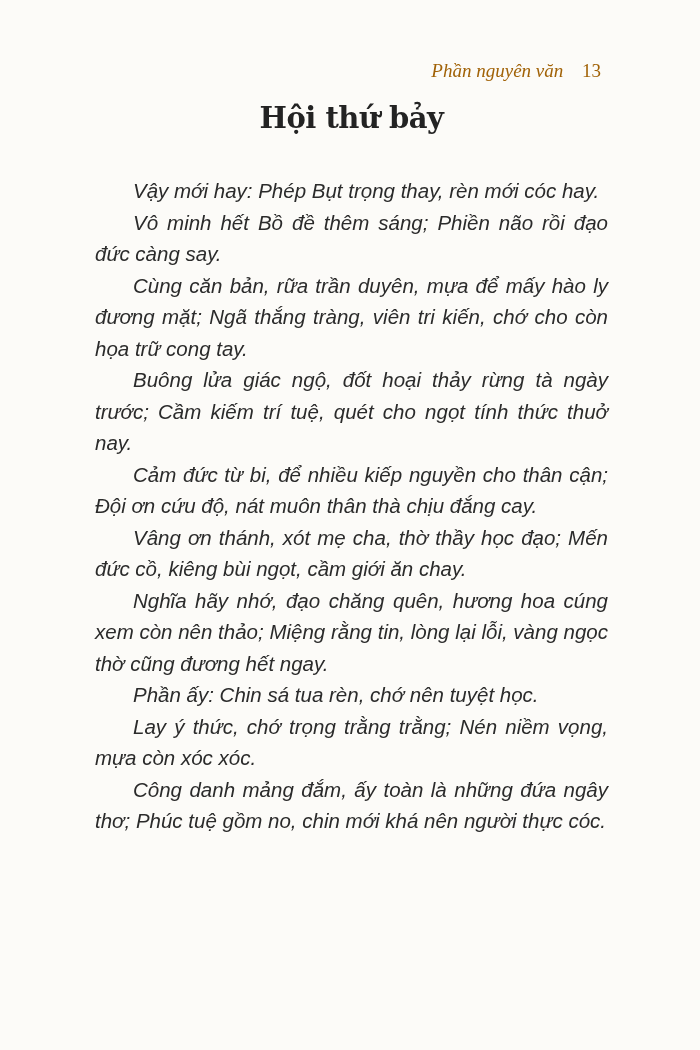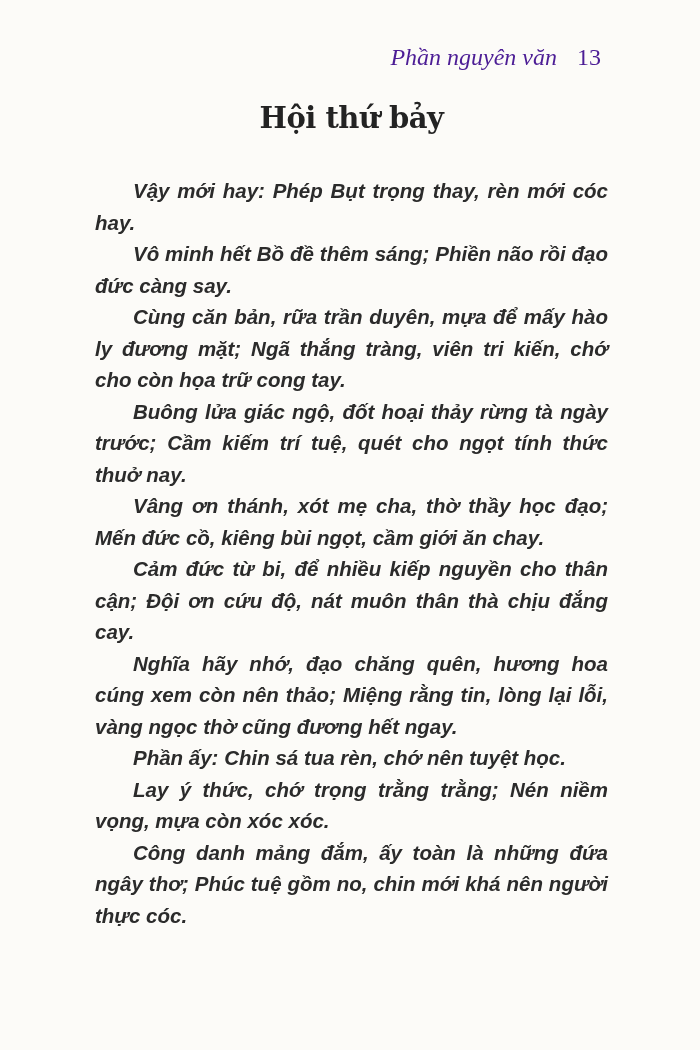--- a/index.html
+++ b/index.html
@@ -12,25 +12,25 @@
     width: 700px;
     height: 1050px;
     margin: 0 auto;
     background: #fcfbf8;
     color: #2b2b2b;
     overflow: hidden;
     box-sizing: border-box;
   }
   .running-header {
     position: absolute;
-    top: 44px;
+    top: 60px;
     right: 99px;
     font-family: "Liberation Serif", "DejaVu Serif", serif;
-    font-size: 24px;
-    color: #4c1d95;
+    font-size: 19px;
+    color: #a16207;
     white-space: nowrap;
   }
   .running-title {
     font-style: italic;
   }
   .page-number {
     font-style: normal;
     margin-left: 14px;
   }
   .content {
@@ -52,21 +52,21 @@
     margin-top: 101px;
     margin-bottom: 40px;
   }
   .heading-second {
     margin-top: 42px;
     margin-bottom: 27px;
   }
   .body-para {
     font-family: "Liberation Sans", "DejaVu Sans", sans-serif;
     font-style: italic;
-    font-weight: bold;
+    font-weight: normal;
     font-size: 20.5px;
     line-height: 31.5px;
     text-align: justify;
     text-indent: 38px;
     color: #2b2b2b;
     margin: 0;
   }
 </style>
 </head>
 <body>
@@ -79,22 +79,22 @@
   </div>
 
   <div class="content">
 
     <h1 class="section-heading heading-first">Hội thứ bảy</h1>
 
     <p class="body-para">Vậy mới hay: Phép Bụt trọng thay, rèn mới cóc hay.</p>
     <p class="body-para">Vô minh hết Bồ đề thêm sáng; Phiền não rồi đạo đức càng say.</p>
     <p class="body-para">Cùng căn bản, rữa trần duyên, mựa để mấy hào ly đương mặt; Ngã thắng tràng, viên tri kiến, chớ cho còn họa trữ cong tay.</p>
     <p class="body-para">Buông lửa giác ngộ, đốt hoại thảy rừng tà ngày trước; Cầm kiếm trí tuệ, quét cho ngọt tính thức thuở nay.</p>
+    <p class="body-para">Cảm đức từ bi, để nhiều kiếp nguyền cho thân cận; Đội ơn cứu độ, nát muôn thân thà chịu đắng cay.</p>
     <p class="body-para">Vâng ơn thánh, xót mẹ cha, thờ thầy học đạo; Mến đức cồ, kiêng bùi ngọt, cầm giới ăn chay.</p>
-    <p class="body-para">Cảm đức từ bi, để nhiều kiếp nguyền cho thân cận; Đội ơn cứu độ, nát muôn thân thà chịu đắng cay.</p>
     <p class="body-para">Nghĩa hãy nhớ, đạo chăng quên, hương hoa cúng xem còn nên thảo; Miệng rằng tin, lòng lại lỗi, vàng ngọc thờ cũng đương hết ngay.</p>
 
 
     <p class="body-para">Phần ấy: Chin sá tua rèn, chớ nên tuyệt học.</p>
     <p class="body-para">Lay ý thức, chớ trọng trằng trằng; Nén niềm vọng, mựa còn xóc xóc.</p>
     <p class="body-para">Công danh mảng đắm, ấy toàn là những đứa ngây thơ; Phúc tuệ gồm no, chin mới khá nên người thực cóc.</p>
 
   </div>
 </div>
 

